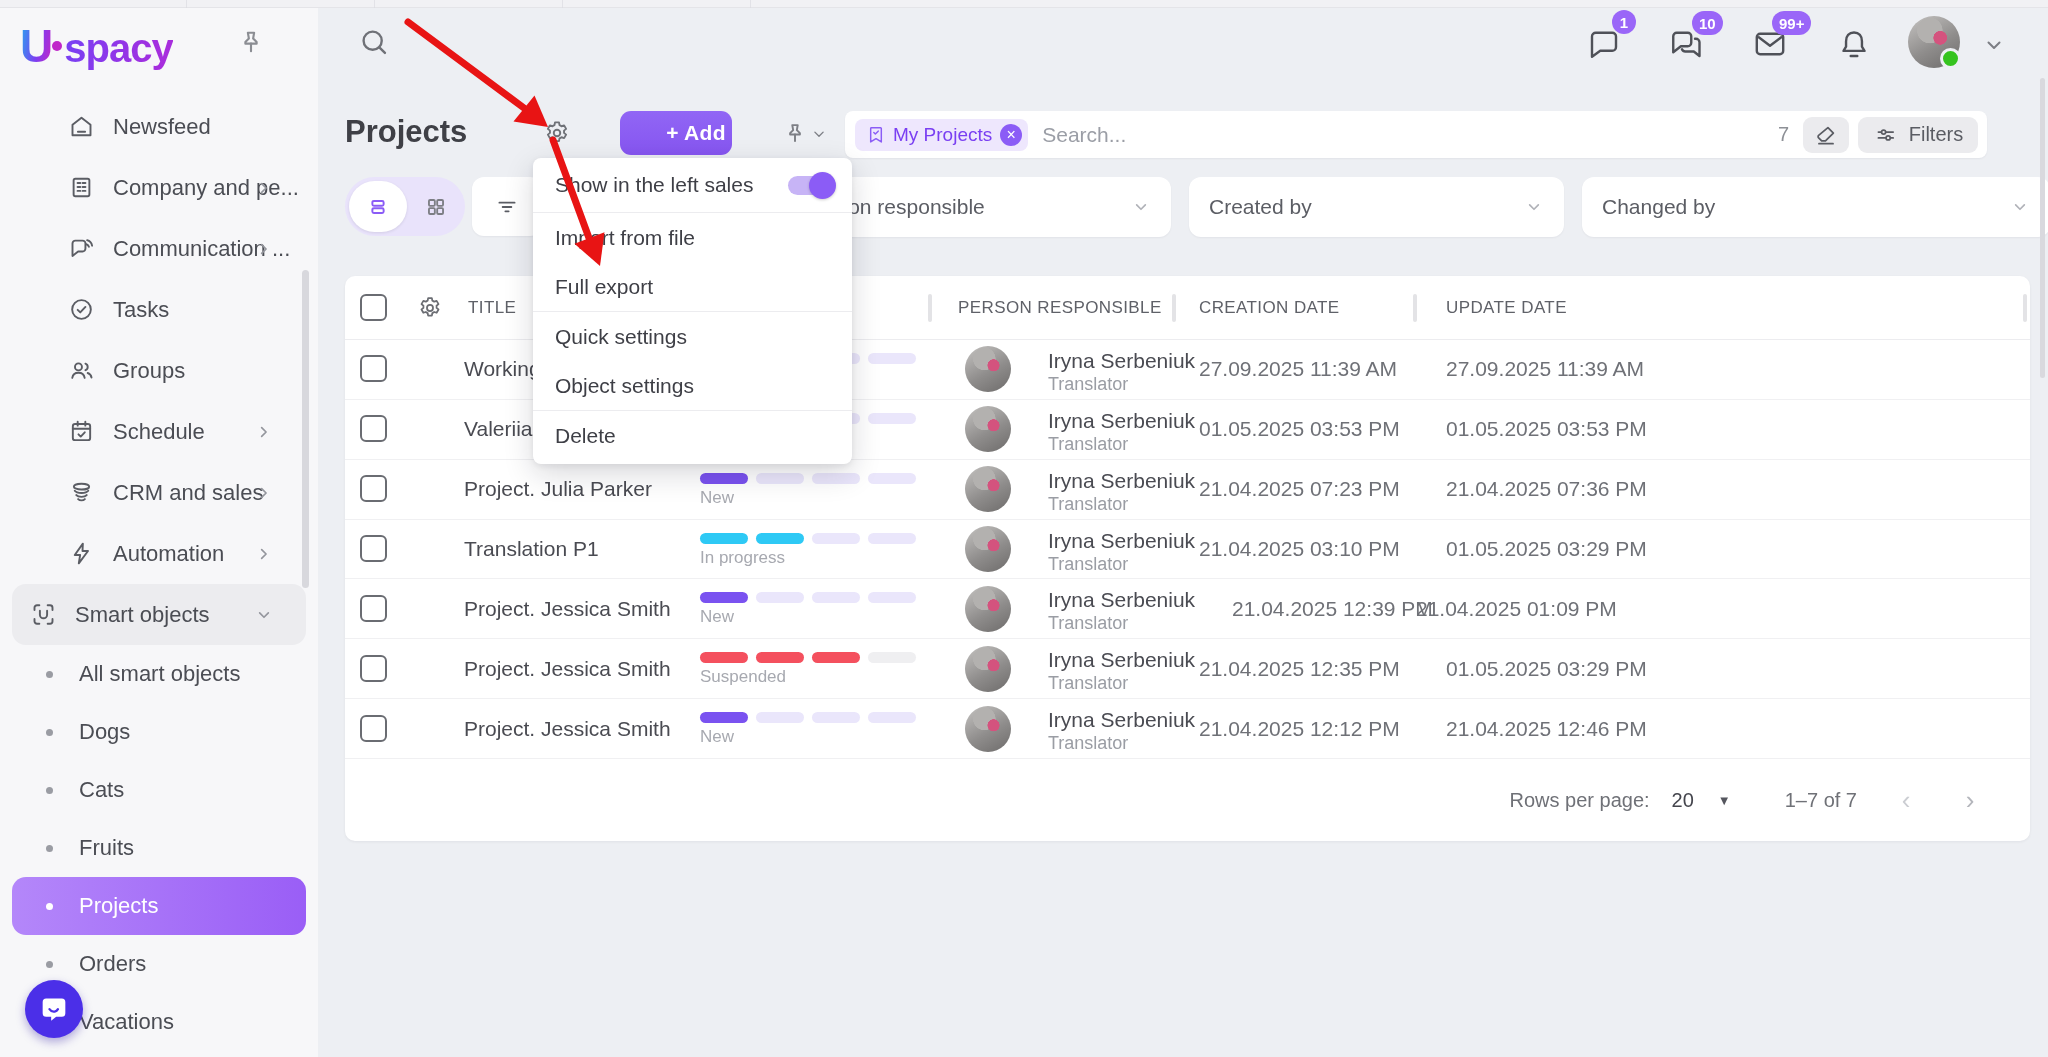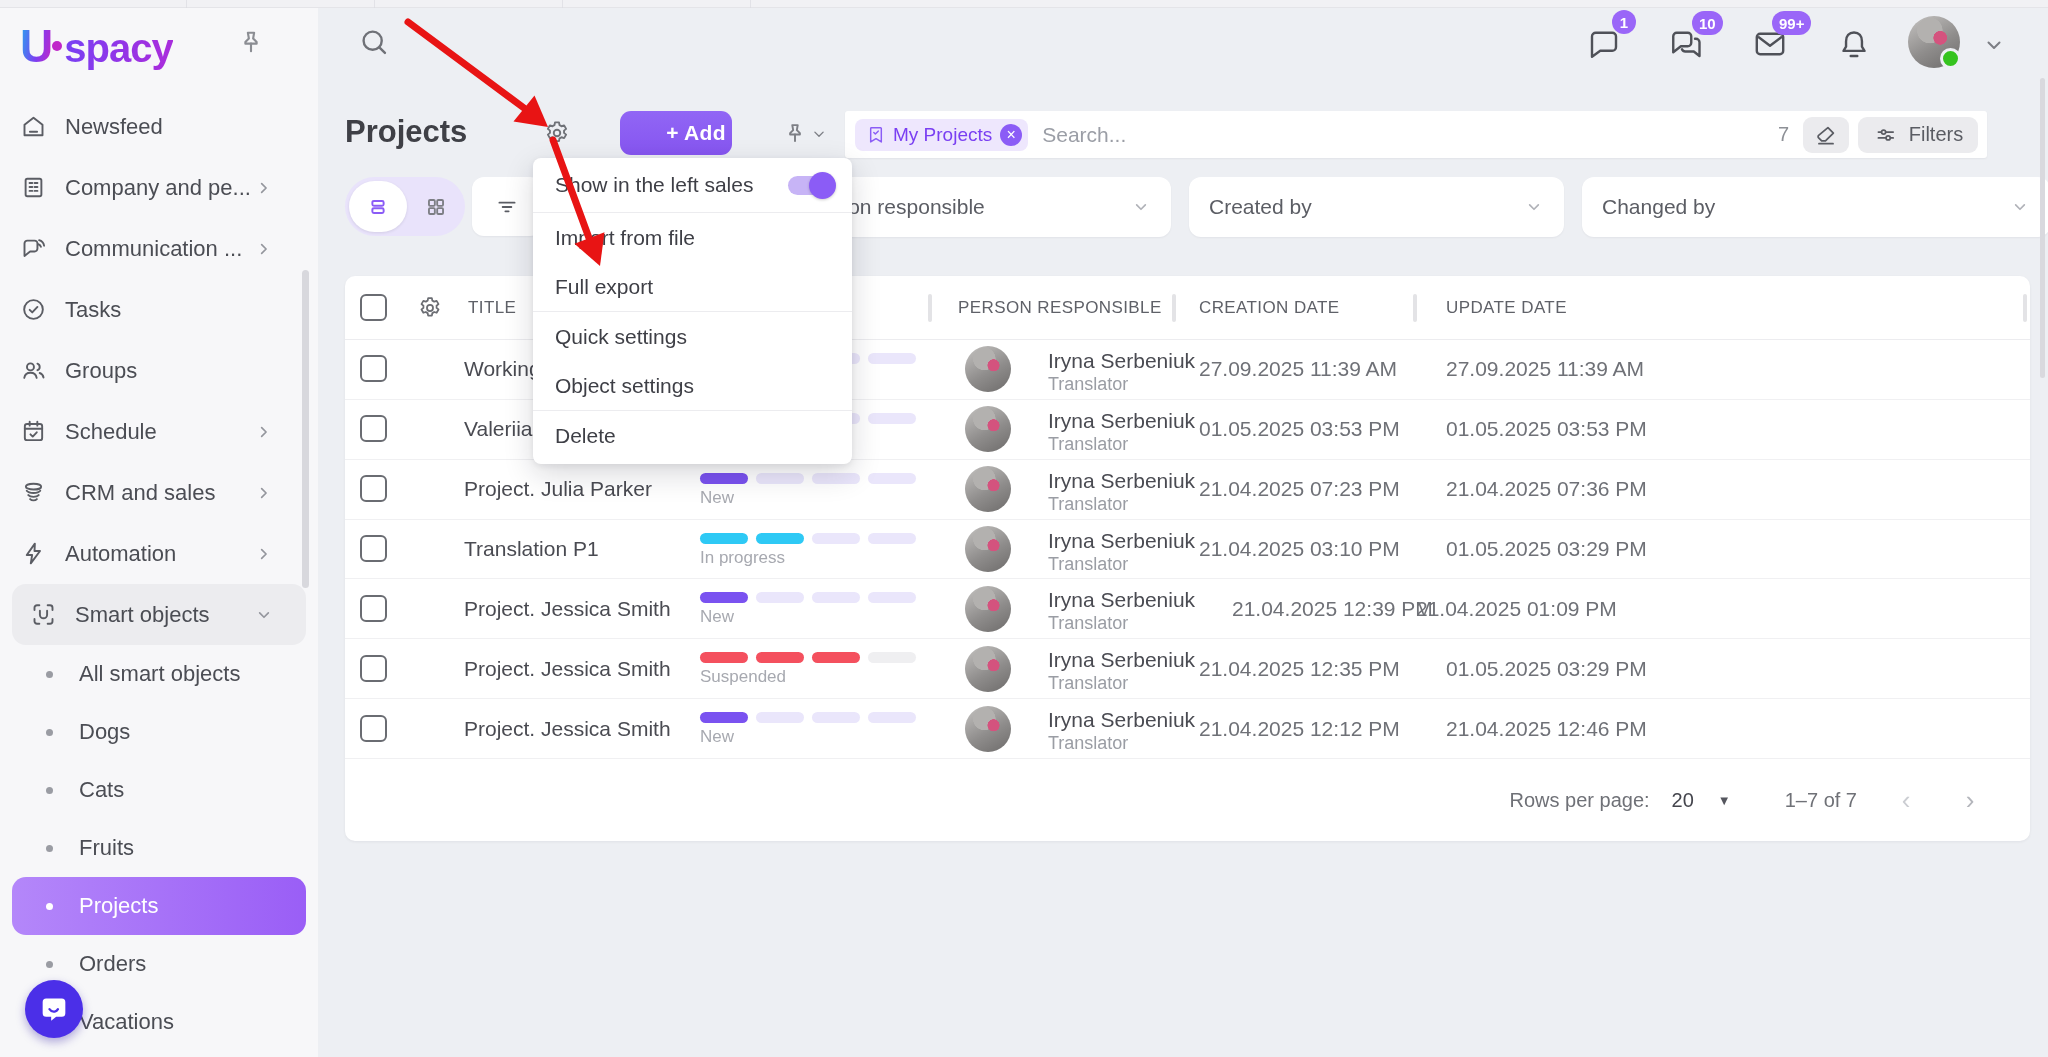--- a/index.html
+++ b/index.html
@@ -16,21 +16,21 @@
   .sidebar { position:absolute; left:0; top:8px; width:318px; height:1049px; background:#f7f7f9; }
   .side-head { position:absolute; left:20px; top:12px; width:278px; height:52px; display:flex; align-items:center; }
   .logo { display:flex; align-items:baseline; cursor:pointer; }
   .logo-u { font-size:46px; font-weight:bold; background:linear-gradient(100deg,#29a3ef 5%,#7b3ff2 55%,#c026c9 95%); -webkit-background-clip:text; background-clip:text; color:transparent; letter-spacing:-2px; }
   .logo-dot { width:10px; height:10px; border-radius:50%; background:#c026c9; margin:0 2px 22px 1px; align-self:flex-end; }
   .logo-rest { font-size:40px; font-weight:bold; letter-spacing:-1px; background:linear-gradient(100deg,#7b3ff2 10%,#a72ddd 90%); -webkit-background-clip:text; background-clip:text; color:transparent; }
   .pin-btn { position:absolute; right:32px; top:8px; width:30px; height:30px; cursor:pointer; }
   .pin-btn svg .ic, .pin-btn .ic { stroke:#8b8d93; }
 
   #nav { position:absolute; left:0; top:88px; width:318px; }
-  .nav-item { position:relative; height:61px; display:flex; align-items:center; padding-left:20px; cursor:pointer; }
+  .nav-item { position:relative; height:61px; display:flex; align-items:center; padding-left:20px; cursor:pointer;margin-left:48px; }
   .nav-item .nav-ic { width:27px; height:27px; margin-right:18px; flex:none; }
   .nav-label { font-size:22px; color:#4b4d54; white-space:nowrap; }
   .nav-chev { position:absolute; right:44px; width:20px; height:20px; }
   .nav-chev .ic { stroke:#94969d; stroke-width:2; }
   .nav-item.active { background:#ececef; border-radius:14px; margin:0 12px; padding-left:18px; }
   .nav-item.active .nav-chev { right:32px; }
   .sub-item { position:relative; height:58px; display:flex; align-items:center; padding-left:46px; cursor:pointer; }
   .sub-bullet { width:7px; height:7px; border-radius:50%; background:#9a9ca3; margin-right:26px; flex:none; }
   .sub-label { font-size:22px; color:#4b4d54; }
   .sub-item.selected { background:linear-gradient(90deg,#b econtent); }
@@ -61,21 +61,21 @@
 
   
   .page-title { position:absolute; left:27px; top:106px; font-size:31px; font-weight:bold; color:#3f4046; }
   .hdr-gear { position:absolute; left:224px; top:110px; width:30px; height:30px; cursor:pointer; }
   .hdr-gear .ic { stroke:#6f7177; stroke-width:1.5; }
   .add-btn { position:absolute; left:302px; top:103px; width:112px; height:44px; border-radius:11px; background:linear-gradient(180deg,#9166f5,#8655f0); color:#fff; font-size:21px; font-weight:bold; display:flex; align-items:center; justify-content:center; cursor:pointer; letter-spacing:.3px;padding-left:40px; }
   .pin-dd { position:absolute; left:464px; top:106px; width:60px; height:40px; display:flex; align-items:center; cursor:pointer; }
   .pin-dd .p { width:26px; height:26px; }
   .pin-dd .c { width:18px; height:18px; margin-left:2px; }
   .pin-dd .ic { stroke:#7d7f85; stroke-width:1.8; }
-  .searchbar { position:absolute; left:527px; top:103px; width:1142px; height:47px; background:#fff; border-radius:3px; display:flex; align-items:center; box-shadow:0 1px 2px rgba(16,24,40,.05); }
+  .searchbar { position:absolute; left:527px; top:103px; width:1142px; height:47px; background:#fff; border-radius:8px; display:flex; align-items:center; box-shadow:0 1px 2px rgba(16,24,40,.05); }
   .chip { margin-left:10px; height:32px; background:#eee7fd; border-radius:8px; display:flex; align-items:center; padding:0 6px 0 10px; cursor:pointer; flex:none; }
   .chip .bm { width:22px; height:22px; margin-right:6px; }
   .chip .bm .ic { stroke:#8b5cf6; stroke-width:1.6; }
   .chip-label { font-size:19px; color:#7a3ff2; }
   .chip-x { width:22px; height:22px; border-radius:50%; background:#8b5cf6; color:#fff; font-size:16px; line-height:21px; text-align:center; margin-left:8px; cursor:pointer; }
   .search-input { flex:1; border:none; outline:none; font-size:21px; color:#44454d; margin-left:14px; background:transparent; font-family:inherit; }
   .search-input::placeholder { color:#9b9ea6; }
   .fcount { font-size:20px; color:#8d9096; margin-right:14px; }
   .mini-btn { height:36px; background:#ebebee; border-radius:9px; display:flex; align-items:center; justify-content:center; cursor:pointer; margin-right:9px; flex:none; }
   .eraser-btn { width:46px; }

